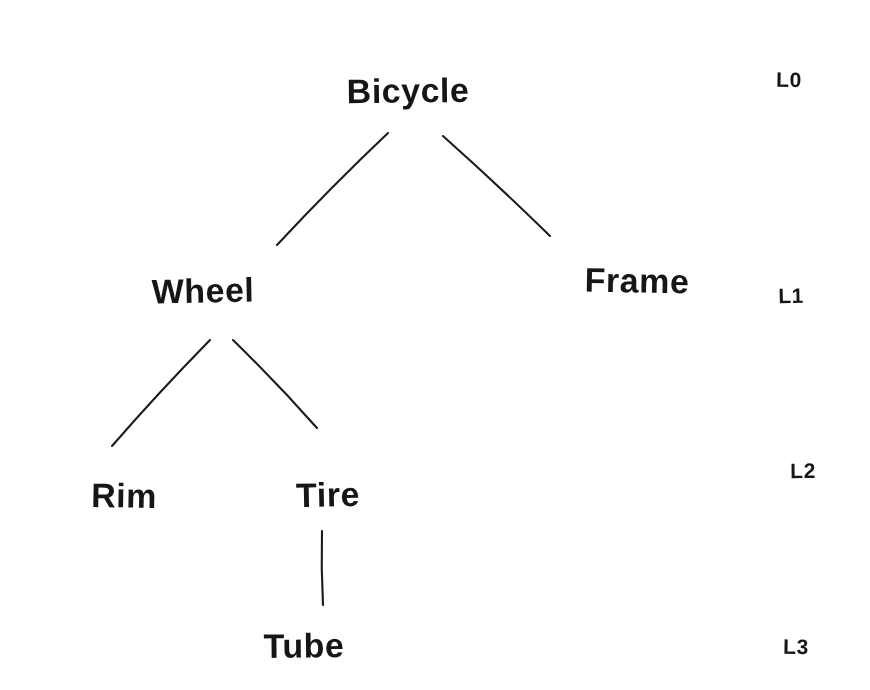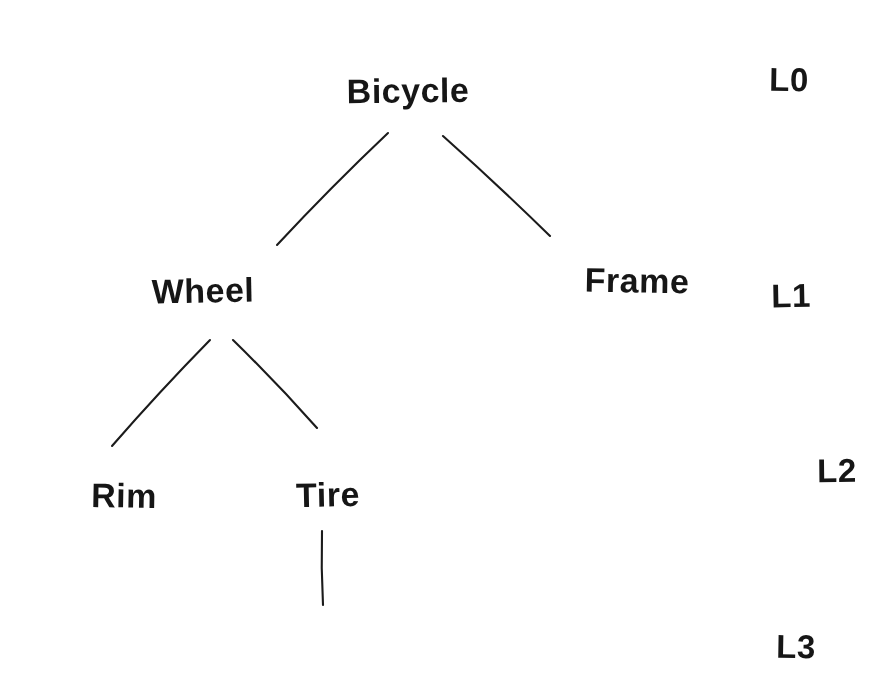--- a/index.html
+++ b/index.html
@@ -34,37 +34,37 @@
     transform: translate(-50%, -50%);
     color: #161616;
     font-weight: 600;
     white-space: nowrap;
     letter-spacing: 0.5px;
   }
   .node-label {
     font-size: 34px;
   }
   .level-label {
-    font-size: 33px;
+    font-size: 21px;
   }
   
   .tilt-a { transform: translate(-50%, -50%) rotate(-1.2deg); }
   .tilt-b { transform: translate(-50%, -50%) rotate(1.0deg); }
   .tilt-c { transform: translate(-50%, -50%) rotate(-0.6deg); }
 
   
   .pos-bicycle { left: 408px; top: 83px;  }
   .pos-wheel   { left: 203px; top: 283px; }
   .pos-frame   { left: 637px; top: 273px; }
   .pos-rim     { left: 124px; top: 488px; }
   .pos-tire    { left: 328px; top: 487px; }
   .pos-tube    { left: 304px; top: 638px; }
   .pos-l0      { left: 789px; top: 72px;  }
   .pos-l1      { left: 791px; top: 288px; }
-  .pos-l2      { left: 837px; top: 463px; }
+  .pos-l2      { left: 803px; top: 463px; }
   .pos-l3      { left: 796px; top: 639px; }
 </style>
 </head>
 <body>
 
 <div class="canvas">
 
   <svg class="edges-svg" viewBox="0 0 870 690" aria-hidden="true">
     <path class="edge" d="M 388 125 Q 330 180 277 237"></path>
     <path class="edge" d="M 443 128 Q 498 177 550 228"></path>
@@ -76,20 +76,21 @@
   <div class="label node-label pos-bicycle tilt-c">Bicycle</div>
 
   <div class="label node-label pos-wheel tilt-a">Wheel</div>
 
   <div class="label node-label pos-frame tilt-b">Frame</div>
 
   <div class="label node-label pos-rim tilt-b">Rim</div>
 
   <div class="label node-label pos-tire tilt-a">Tire</div>
 
+  <div class="label node-label pos-tube tilt-c">Tube</div>
 
   <div class="label level-label pos-l0 tilt-b">L0</div>
 
   <div class="label level-label pos-l1 tilt-a">L1</div>
 
   <div class="label level-label pos-l2 tilt-c">L2</div>
 
   <div class="label level-label pos-l3 tilt-b">L3</div>
 
 </div>

